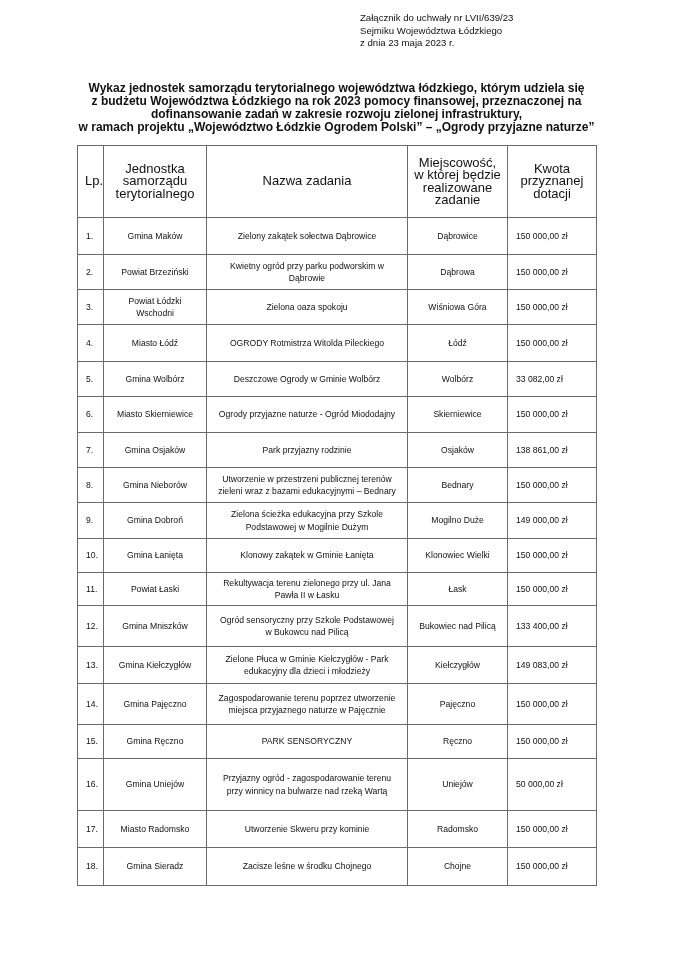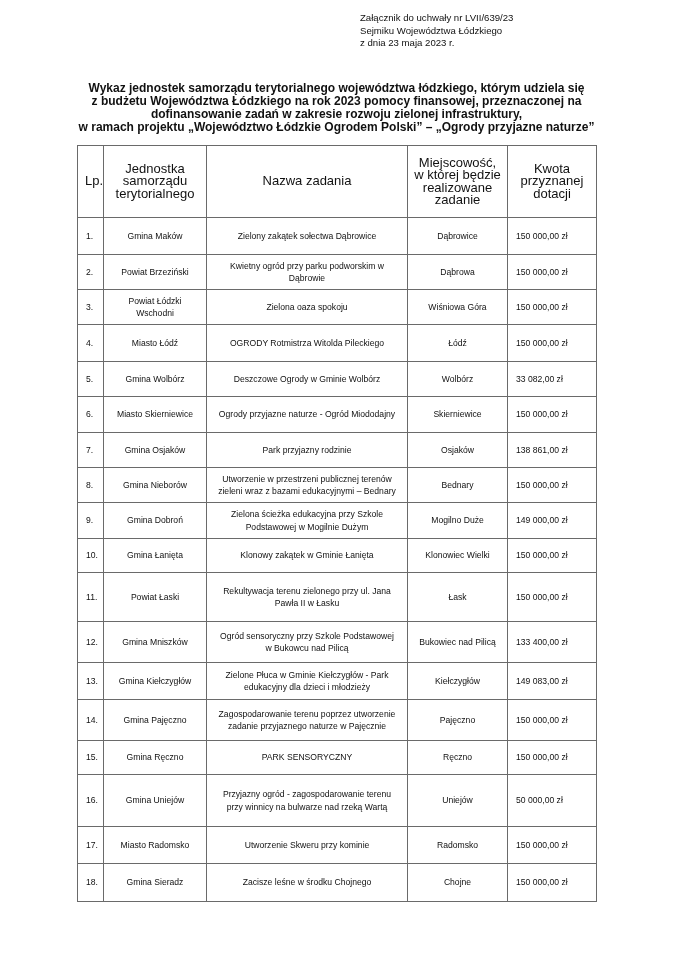--- a/index.html
+++ b/index.html
@@ -221,21 +221,21 @@
         <td class="lp">10.</td>
         <td>
           <div>Gmina Łanięta</div>
         </td>
         <td>
           <div>Klonowy zakątek w Gminie Łanięta</div>
         </td>
         <td>Klonowiec Wielki</td>
         <td class="amount">150 000,00 zł</td>
       </tr>
-      <tr style="height: 49px;">
+      <tr style="height: 33px;">
         <td class="lp">11.</td>
         <td>
           <div>Powiat Łaski</div>
         </td>
         <td>
           <div>Rekultywacja terenu zielonego przy ul. Jana</div>
           <div>Pawła II w Łasku</div>
         </td>
         <td>Łask</td>
         <td class="amount">150 000,00 zł</td>
@@ -264,21 +264,21 @@
         <td>Kiełczygłów</td>
         <td class="amount">149 083,00 zł</td>
       </tr>
       <tr style="height: 41px;">
         <td class="lp">14.</td>
         <td>
           <div>Gmina Pajęczno</div>
         </td>
         <td>
           <div>Zagospodarowanie terenu poprzez utworzenie</div>
-          <div>zadanie przyjaznego naturze w Pajęcznie</div>
+          <div>miejsca przyjaznego naturze w Pajęcznie</div>
         </td>
         <td>Pajęczno</td>
         <td class="amount">150 000,00 zł</td>
       </tr>
       <tr style="height: 34px;">
         <td class="lp">15.</td>
         <td>
           <div>Gmina Ręczno</div>
         </td>
         <td>

